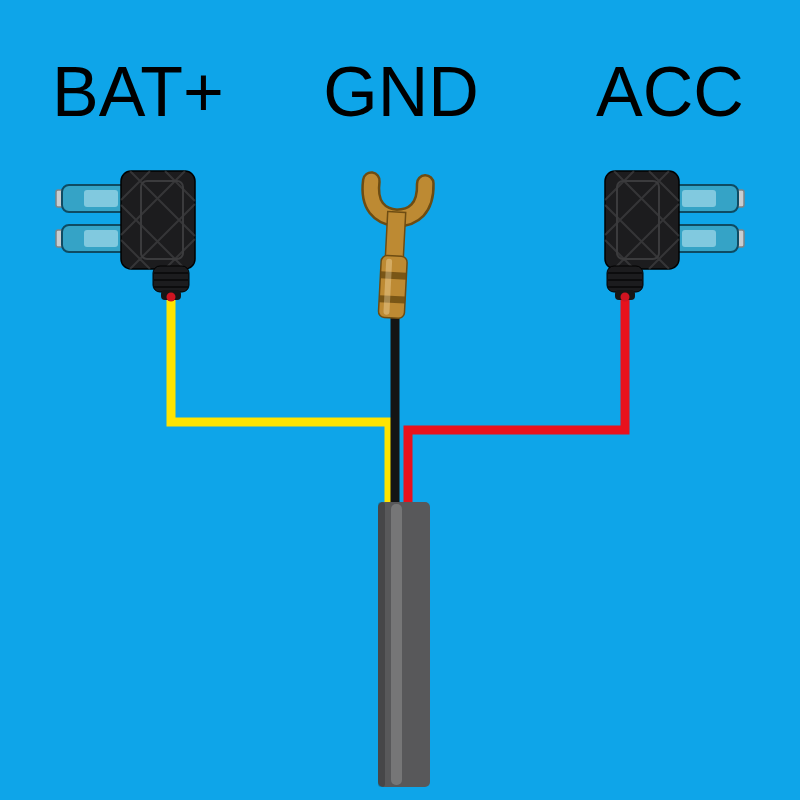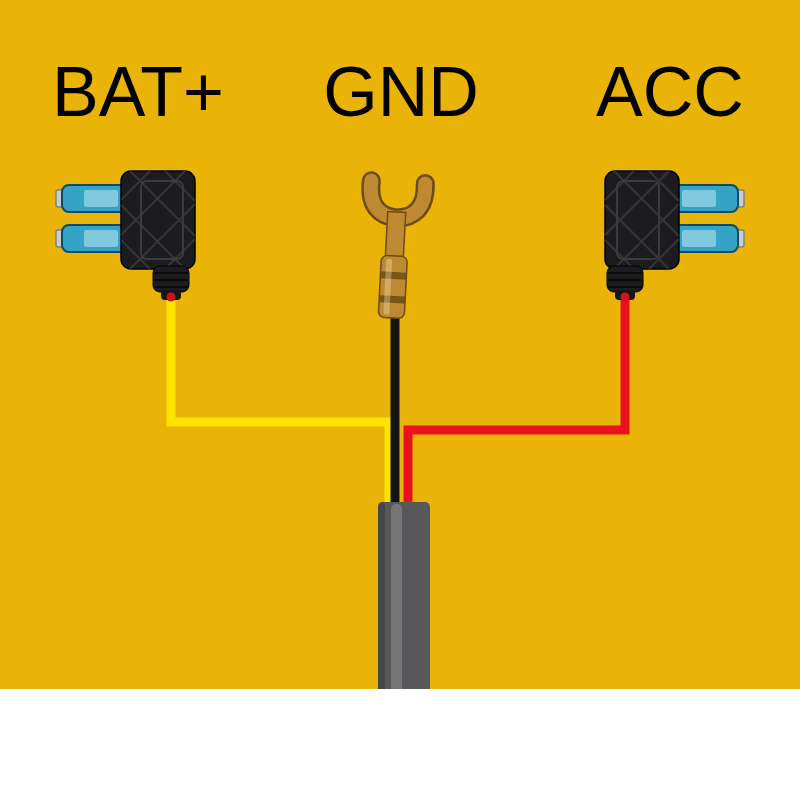--- a/index.html
+++ b/index.html
@@ -1,20 +1,20 @@
 <!DOCTYPE html>
 <html><head>
 <meta charset="utf-8">
 <style>
   html, body { margin: 0; padding: 0; background: #ffffff; }
   .stage {
     position: relative;
     width: 800px;
-    height: 689px;
-    background: #eab308;
+    height: 800px;
+    background: #0ea5e9;
     overflow: hidden;
     font-family: "Liberation Sans", sans-serif;
   }
   svg text.label {
     font-family: "Liberation Sans", sans-serif;
     font-size: 70px;
     font-weight: 400;
   }
 </style>
 </head>

